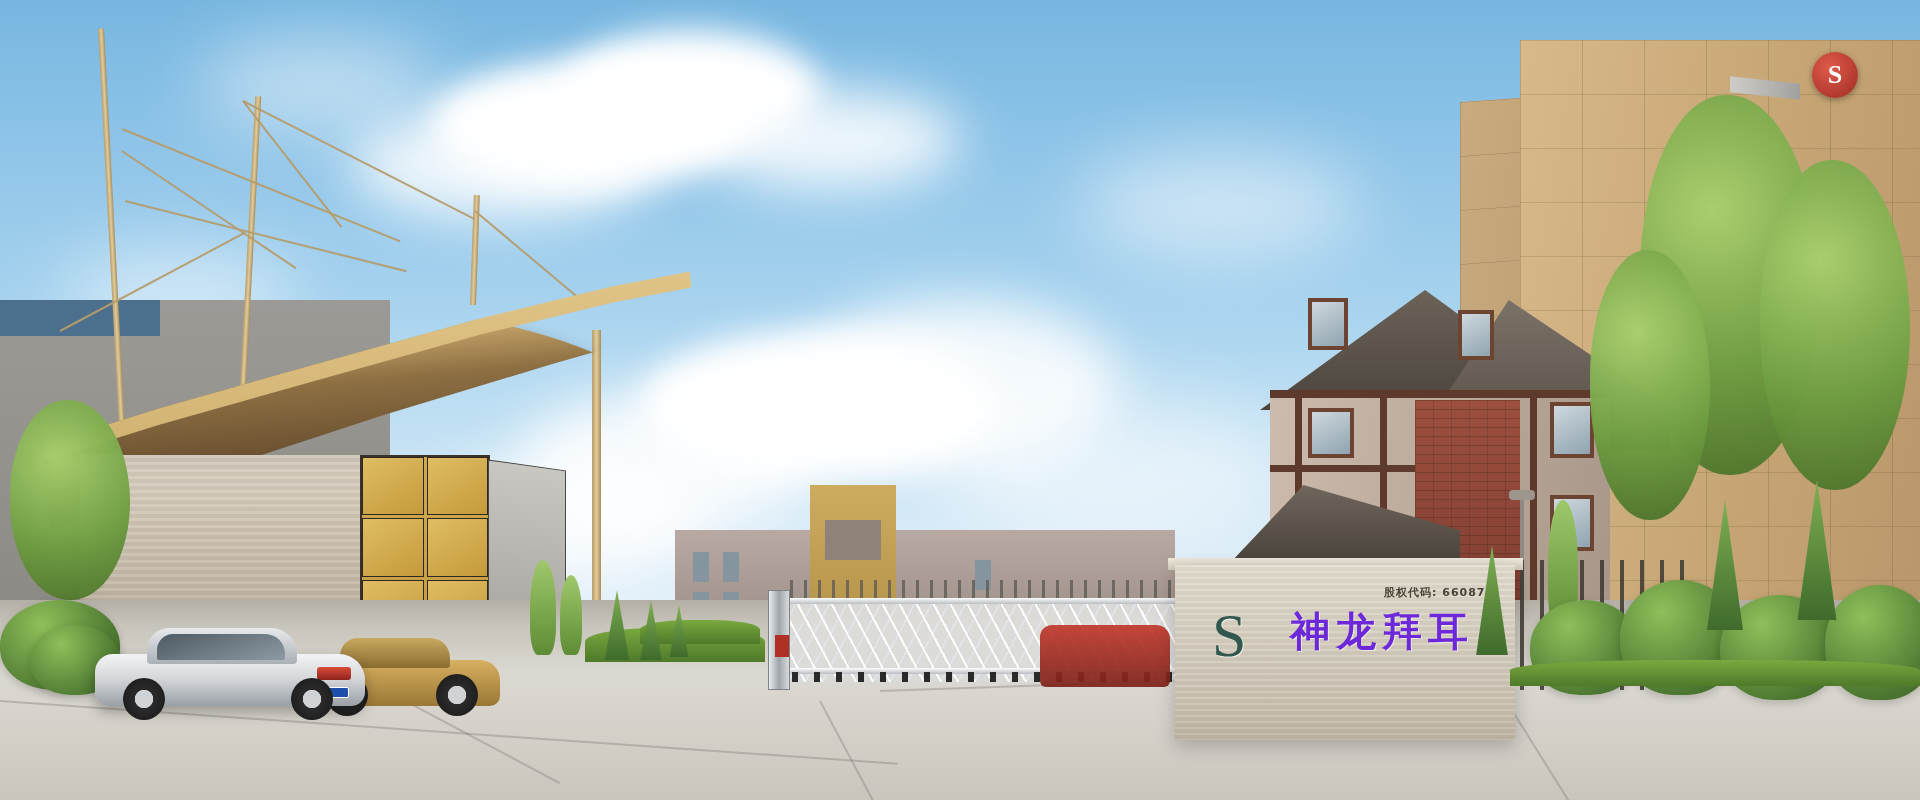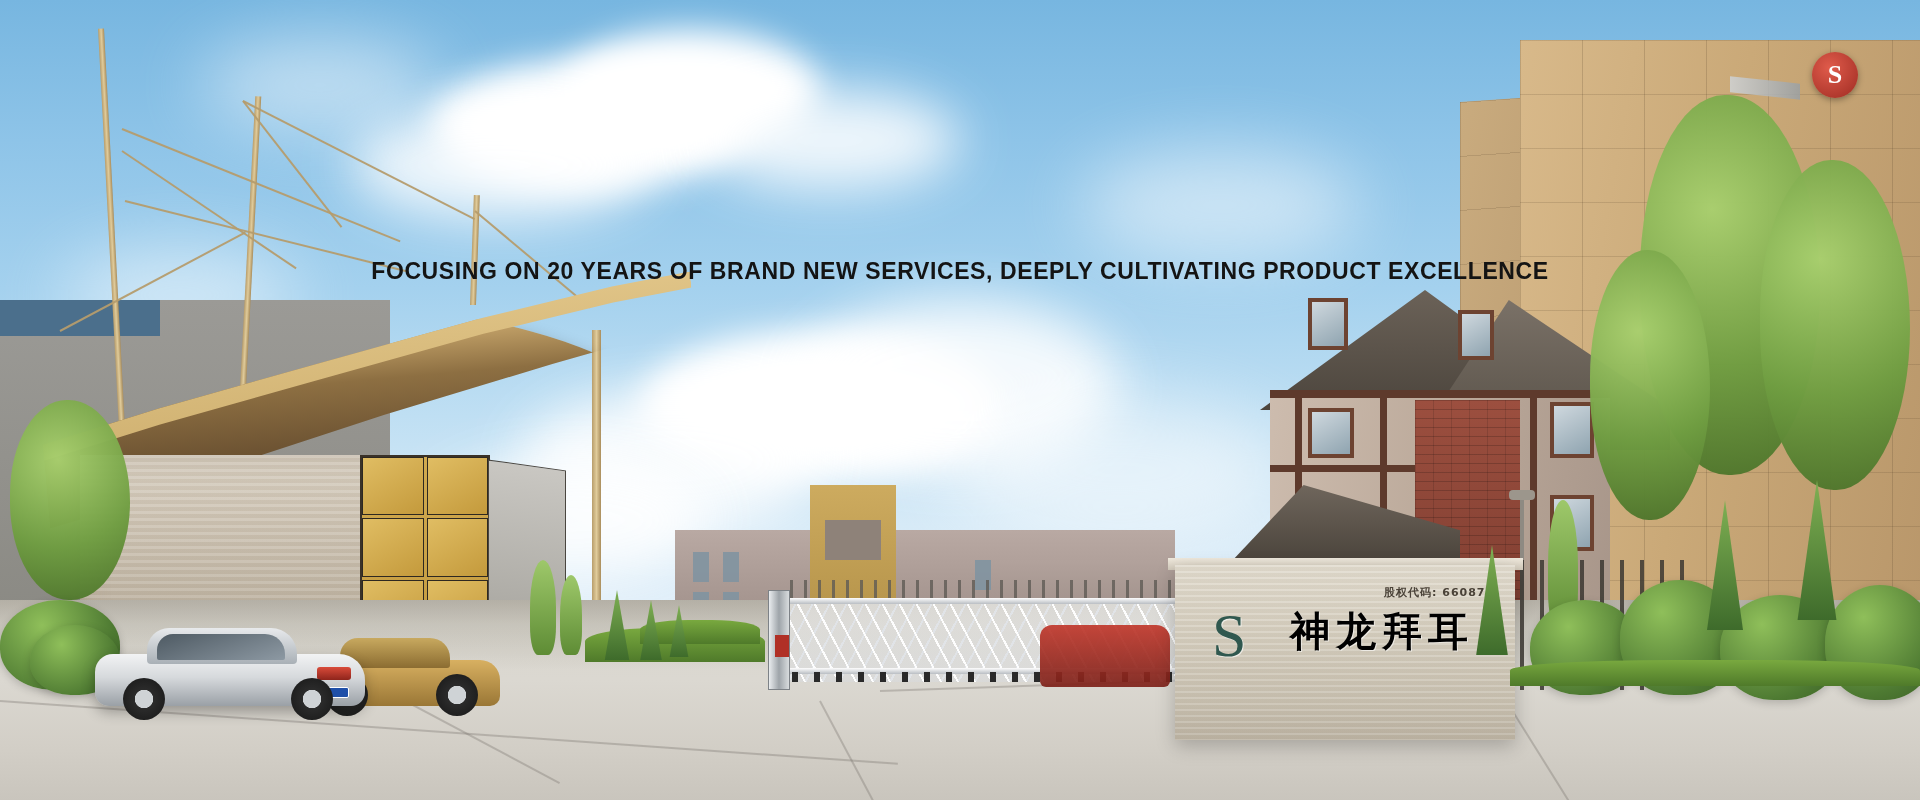--- a/index.html
+++ b/index.html
@@ -190,21 +190,21 @@
     position:absolute; left:1168px; top:558px; width:355px; height:12px;
     background:linear-gradient(180deg,#efe9dd,#d2cabb);
   }
   .sign-logo{
     position:absolute; left:1212px; top:600px; width:64px; height:72px;
     color:#30584f; font-size:62px; line-height:70px; font-family:"Liberation Serif",serif;
     text-shadow:1px 1px 0 rgba(255,255,255,.6);
   }
   .sign-name{
     position:absolute; left:1290px; top:604px;
-    font-size:40px; letter-spacing:6px; font-weight:bold; color:#000000;
+    font-size:40px; letter-spacing:6px; font-weight:bold; color:#6d28d9;
     font-family:"DejaVu Sans","Liberation Sans",sans-serif;
     text-shadow:1px 1px 0 rgba(255,255,255,.55);
   }
   .sign-code{
     position:absolute; left:1384px; top:585px;
     font-size:11px; letter-spacing:1px; color:#4a4238; font-weight:bold;
     font-family:"DejaVu Sans","Liberation Sans",sans-serif;
   }
 
   
@@ -506,15 +506,14 @@
     <div class="body"></div>
     <div class="cabin"></div>
     <div class="glass"></div>
     <div class="tail"></div>
     <div class="plate"></div>
     <div class="wheel" style="left:28px;"></div>
     <div class="wheel" style="left:196px;"></div>
   </div>
 
 
-  <div class="subtitle">FOCUSING ON 20 YEARS OF BRAND NEW SERVICES, DEEPLY CULTIVATING PRODUCT EXCELLENCE</div>
 
 </div>
 
 </body></html>

